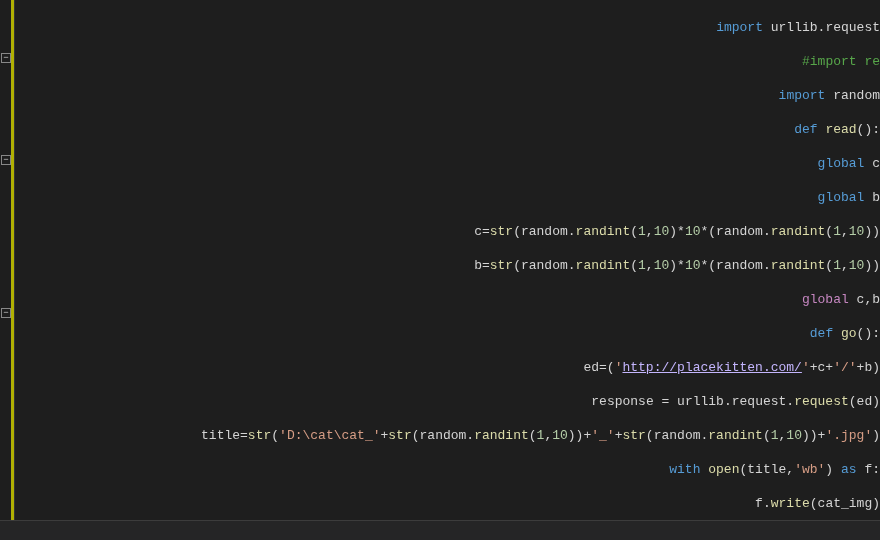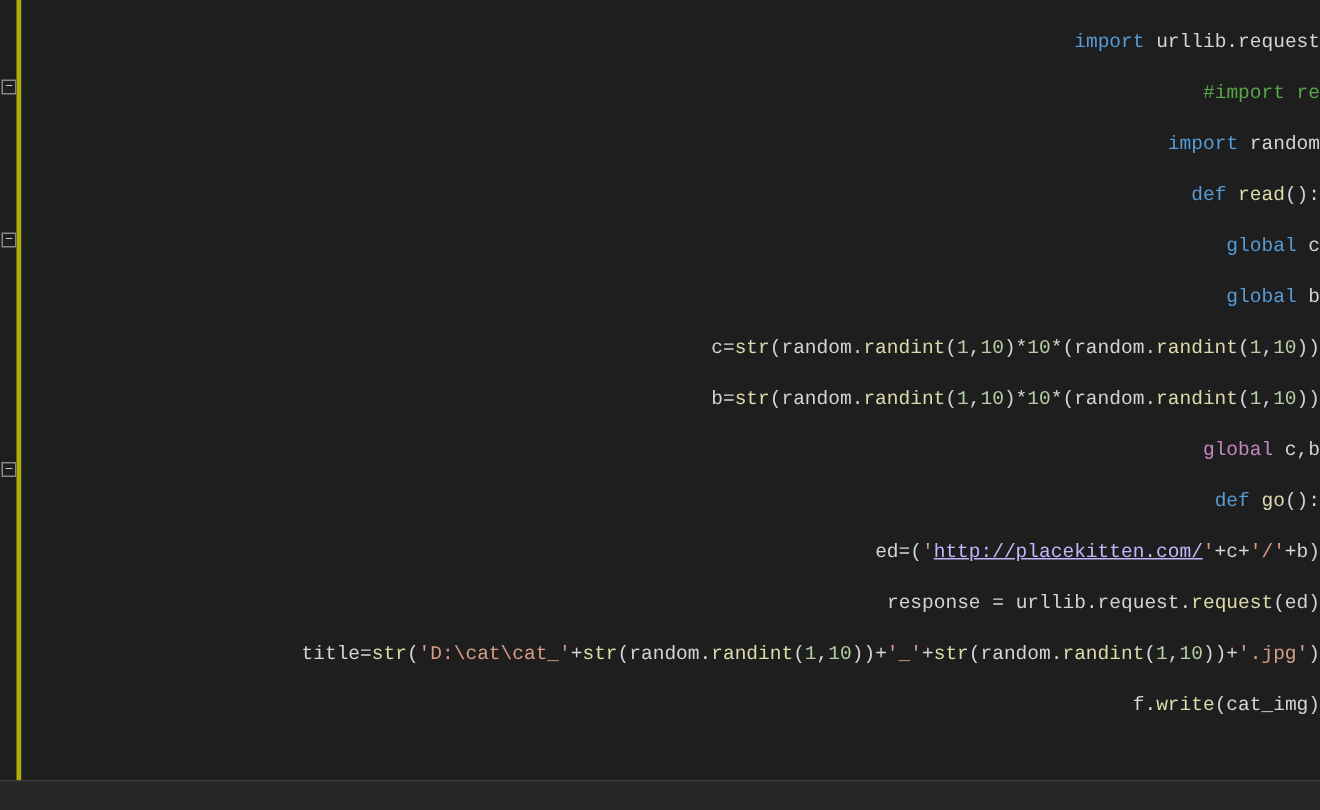--- a/index.html
+++ b/index.html
@@ -93,20 +93,21 @@
 <div class="line"><span class="kw">def</span><span class="fn"> read</span><span class="pn">():</span></div>
 <div class="line"><span>    </span><span class="kw">global</span><span class="id"> c</span></div>
 <div class="line"><span>    </span><span class="kw">global</span><span class="id"> b</span></div>
 <div class="line"><span class="id">    c</span><span class="op">=</span><span class="fn">str</span><span class="pn">(</span><span class="id">random</span><span class="pn">.</span><span class="fn">randint</span><span class="pn">(</span><span class="num">1</span><span class="pn">,</span><span class="num">10</span><span class="pn">)</span><span class="op">*</span><span class="num">10</span><span class="op">*</span><span class="pn">(</span><span class="id">random</span><span class="pn">.</span><span class="fn">randint</span><span class="pn">(</span><span class="num">1</span><span class="pn">,</span><span class="num">10</span><span class="pn">))</span></div>
 <div class="line"><span class="id">    b</span><span class="op">=</span><span class="fn">str</span><span class="pn">(</span><span class="id">random</span><span class="pn">.</span><span class="fn">randint</span><span class="pn">(</span><span class="num">1</span><span class="pn">,</span><span class="num">10</span><span class="pn">)</span><span class="op">*</span><span class="num">10</span><span class="op">*</span><span class="pn">(</span><span class="id">random</span><span class="pn">.</span><span class="fn">randint</span><span class="pn">(</span><span class="num">1</span><span class="pn">,</span><span class="num">10</span><span class="pn">))</span></div>
 <div class="line"><span>    </span><span class="kw2">global</span><span class="id"> c</span><span class="pn">,</span><span class="id">b</span></div>
 <div class="line"><span class="kw">def</span><span class="fn"> go</span><span class="pn">():</span></div>
 <div class="line"><span class="id">    ed</span><span class="op">=</span><span class="pn">(</span><span class="str">'</span><span class="url">http://placekitten.com/</span><span class="str">'</span><span class="op">+</span><span class="id">c</span><span class="op">+</span><span class="str">'/'</span><span class="op">+</span><span class="id">b</span><span class="pn">)</span></div>
 <div class="line"><span class="id">    response </span><span class="op">=</span><span class="id"> urllib</span><span class="pn">.</span><span class="id">request</span><span class="pn">.</span><span class="fn">request</span><span class="pn">(</span><span class="id">ed</span><span class="pn">)</span></div>
 <div class="line"><span class="id">    title</span><span class="op">=</span><span class="fn">str</span><span class="pn">(</span><span class="str">'D:\cat\cat_'</span><span class="op">+</span><span class="fn">str</span><span class="pn">(</span><span class="id">random</span><span class="pn">.</span><span class="fn">randint</span><span class="pn">(</span><span class="num">1</span><span class="pn">,</span><span class="num">10</span><span class="pn">))</span><span class="op">+</span><span class="str">'_'</span><span class="op">+</span><span class="fn">str</span><span class="pn">(</span><span class="id">random</span><span class="pn">.</span><span class="fn">randint</span><span class="pn">(</span><span class="num">1</span><span class="pn">,</span><span class="num">10</span><span class="pn">))</span><span class="op">+</span><span class="str">'.jpg'</span><span class="pn">)</span></div>
+<div class="line"><span>    </span><span class="kw">with</span><span> </span><span class="fn">open</span><span class="pn">(</span><span class="id">title</span><span class="pn">,</span><span class="str">'wb'</span><span class="pn">)</span><span> </span><span class="kw">as</span><span class="id"> f</span><span class="pn">:</span></div>
 <div class="line"><span class="id">       f</span><span class="pn">.</span><span class="fn">write</span><span class="pn">(</span><span class="id">cat_img</span><span class="pn">)</span></div>
 
 
 
 
 
 
 
 
 

